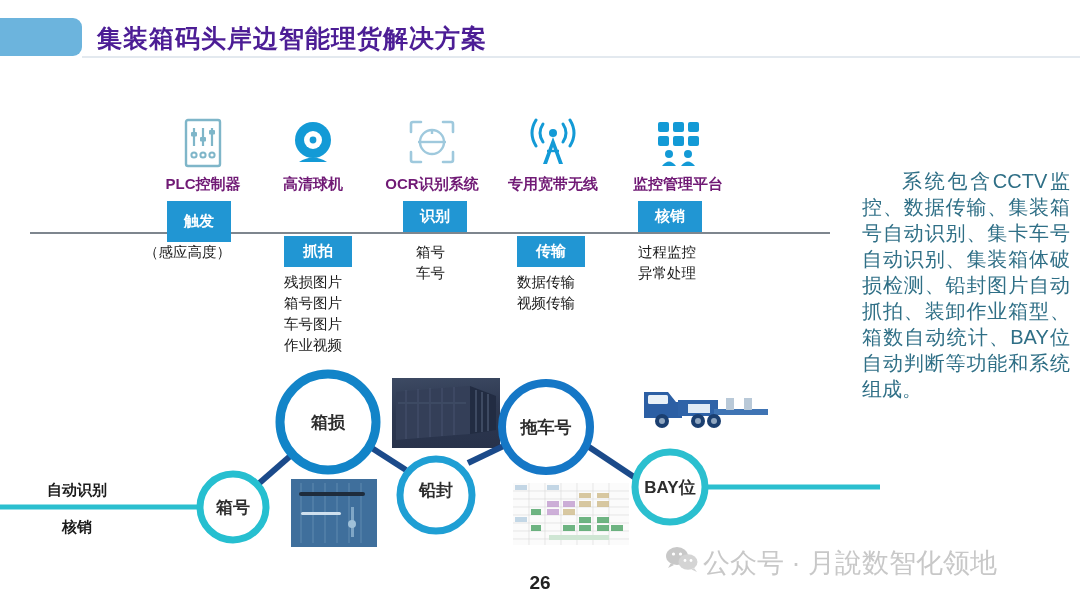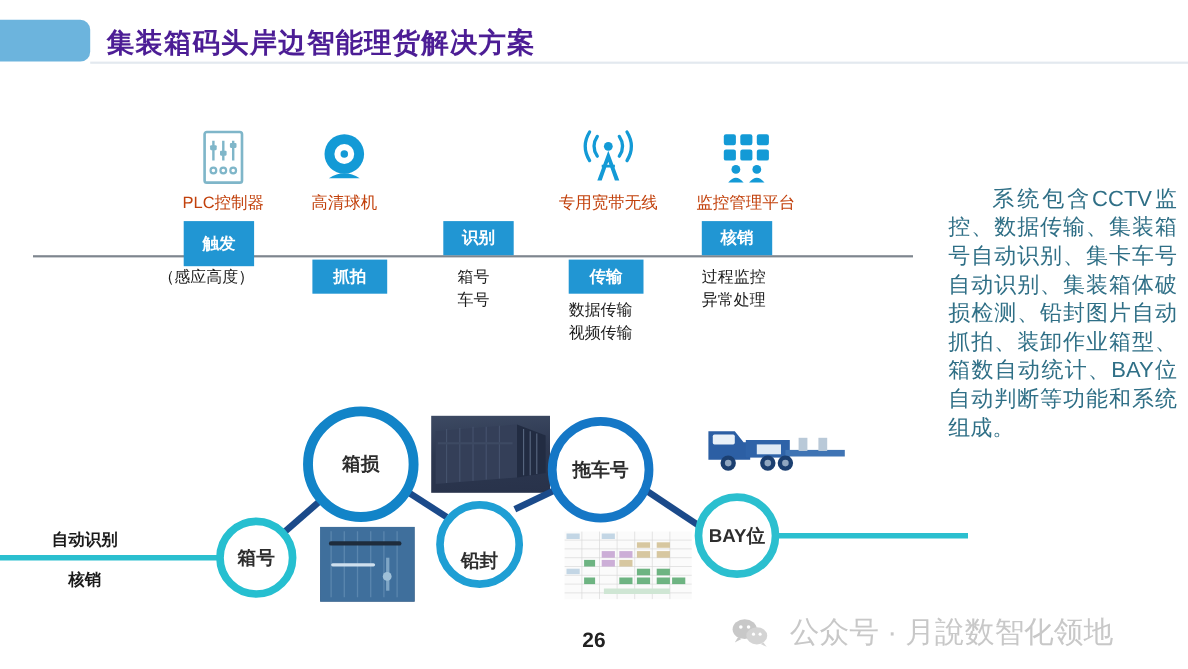--- a/index.html
+++ b/index.html
@@ -23,21 +23,21 @@
   .hdr-title{
     position:absolute;left:97px;top:22px;
     font-size:25px;font-weight:bold;color:#4c1d95;letter-spacing:1px;
     white-space:nowrap;
   }
 
   
   .icon-col{position:absolute;text-align:center;}
   .icon-box{height:60px;display:flex;align-items:flex-end;justify-content:center;}
   .icon-label{
-    margin-top:7px;font-size:15px;font-weight:normal;color:#c2410c;white-space:nowrap;
+    margin-top:7px;font-size:15px;font-weight:bold;color:#701a75;white-space:nowrap;
   }
 
   
   .main-rule{position:absolute;left:30px;top:232px;width:800px;height:2px;background:#7e868e;}
 
   
   .badge{
     position:absolute;background:#2196d3;color:#fff;
     font-size:15px;font-weight:bold;
     display:flex;align-items:center;justify-content:center;
@@ -76,22 +76,22 @@
   }
   .ph-container-blue{
     background:linear-gradient(160deg,#4f7fa8 0%,#37618d 40%,#2b5078 100%);
   }
   .ph-sheet{background:#fdfdfd;}
   .ph-truck{background:transparent;}
 
   
   .wm{
     position:absolute;left:665px;top:545px;
-    display:flex;align-items:center;gap:19px;
-    color:#c8c8c8;font-size:27px;white-space:nowrap;margin-top:12px;
+    display:flex;align-items:flex-start;gap:4px;
+    color:#c8c8c8;font-size:27px;white-space:nowrap;
   }
   .pagenum{
     position:absolute;left:0;top:572px;width:1080px;text-align:center;
     font-size:19px;color:#222;font-weight:bold;
   }
 </style>
 </head>
 <body>
 
 <div id="slide">
@@ -123,20 +123,34 @@
       <svg width="50" height="50" viewBox="0 0 50 50">
         <circle cx="25" cy="22" r="18" fill="#139ad6"></circle>
         <circle cx="25" cy="22" r="9" fill="#ffffff"></circle>
         <circle cx="25" cy="22" r="3.4" fill="#139ad6"></circle>
         <path d="M11 44 q14 -9 28 0 z" fill="#139ad6"></path>
       </svg>
     </div>
     <div class="icon-label">高清球机</div>
   </div>
 
+  <div class="icon-col" style="left:372px;top:108px;width:120px;">
+    <div class="icon-box">
+      <svg width="50" height="50" viewBox="0 0 50 50">
+        <path d="M4 14 V6 a2 2 0 0 1 2-2 h8" fill="none" stroke="#9fc9dd" stroke-width="2.6" stroke-linecap="round"></path>
+        <path d="M36 4 h8 a2 2 0 0 1 2 2 v8" fill="none" stroke="#9fc9dd" stroke-width="2.6" stroke-linecap="round"></path>
+        <path d="M46 34 v8 a2 2 0 0 1 -2 2 h-8" fill="none" stroke="#9fc9dd" stroke-width="2.6" stroke-linecap="round"></path>
+        <path d="M14 44 H6 a2 2 0 0 1 -2 -2 v-8" fill="none" stroke="#9fc9dd" stroke-width="2.6" stroke-linecap="round"></path>
+        <circle cx="25" cy="24" r="12" fill="none" stroke="#9fc9dd" stroke-width="2.4"></circle>
+        <line x1="11" y1="24" x2="39" y2="24" stroke="#9fc9dd" stroke-width="2.4"></line>
+        <line x1="25" y1="11" x2="25" y2="16" stroke="#9fc9dd" stroke-width="2.4"></line>
+      </svg>
+    </div>
+    <div class="icon-label">OCR识别系统</div>
+  </div>
 
   <div class="icon-col" style="left:493px;top:108px;width:120px;">
     <div class="icon-box">
       <svg width="56" height="50" viewBox="0 0 56 50">
         <path d="M18 6 q-6 9 0 18" fill="none" stroke="#139ad6" stroke-width="3" stroke-linecap="round"></path>
         <path d="M11 2 q-8 13 0 26" fill="none" stroke="#139ad6" stroke-width="3" stroke-linecap="round"></path>
         <path d="M38 6 q6 9 0 18" fill="none" stroke="#139ad6" stroke-width="3" stroke-linecap="round"></path>
         <path d="M45 2 q8 13 0 26" fill="none" stroke="#139ad6" stroke-width="3" stroke-linecap="round"></path>
         <circle cx="28" cy="15" r="4" fill="#139ad6"></circle>
         <path d="M28 19 L18 46 h4 l6 -17 l6 17 h4 z" fill="#139ad6"></path>
@@ -170,20 +184,26 @@
 
   <div class="badge" style="left:167px;top:201px;width:64px;height:41px;text-align:center;">触发</div>
   <div class="badge" style="left:403px;top:201px;width:64px;height:31px;">识别</div>
   <div class="badge" style="left:638px;top:201px;width:64px;height:31px;">核销</div>
 
   <div class="badge" style="left:284px;top:236px;width:68px;height:31px;">抓拍</div>
   <div class="badge" style="left:517px;top:236px;width:68px;height:31px;">传输</div>
 
   <div class="subtext" style="left:144px;top:242px;">（感应高度）</div>
 
+  <div class="subtext" style="left:284px;top:272px;">
+    <div>残损图片</div>
+    <div>箱号图片</div>
+    <div>车号图片</div>
+    <div>作业视频</div>
+  </div>
 
   <div class="subtext" style="left:416px;top:242px;">
     <div>箱号</div>
     <div>车号</div>
   </div>
 
   <div class="subtext" style="left:517px;top:272px;">
     <div>数据传输</div>
     <div>视频传输</div>
   </div>
@@ -316,21 +336,21 @@
 
     <circle cx="233" cy="152" r="33" fill="#ffffff" stroke="#26bfd0" stroke-width="7"></circle>
     <circle cx="328" cy="67" r="48" fill="#ffffff" stroke="#1284c8" stroke-width="9"></circle>
     <circle cx="436" cy="140" r="36" fill="#ffffff" stroke="#1f9fd4" stroke-width="7"></circle>
     <circle cx="546" cy="72" r="44" fill="#ffffff" stroke="#1577c6" stroke-width="8"></circle>
     <circle cx="670" cy="132" r="35" fill="#ffffff" stroke="#2bbfcf" stroke-width="7"></circle>
   </svg>
 
   <div class="node-label" style="left:233px;top:507px;">箱号</div>
   <div class="node-label" style="left:328px;top:422px;">箱损</div>
-  <div class="node-label" style="left:436px;top:510px;">铅封</div>
+  <div class="node-label" style="left:436px;top:490px;">铅封</div>
   <div class="node-label" style="left:546px;top:427px;">拖车号</div>
   <div class="node-label" style="left:670px;top:487px;">BAY位</div>
 
   <div class="side-label" style="left:47px;top:481px;">自动识别</div>
   <div class="side-label" style="left:62px;top:518px;">核销</div>
 
   <div class="wm">
     <svg width="34" height="28" viewBox="0 0 34 28">
       <ellipse cx="12" cy="11" rx="11" ry="9" fill="#c8c8c8"></ellipse>
       <path d="M6 18 l-3 5 l6 -3 z" fill="#c8c8c8"></path>

